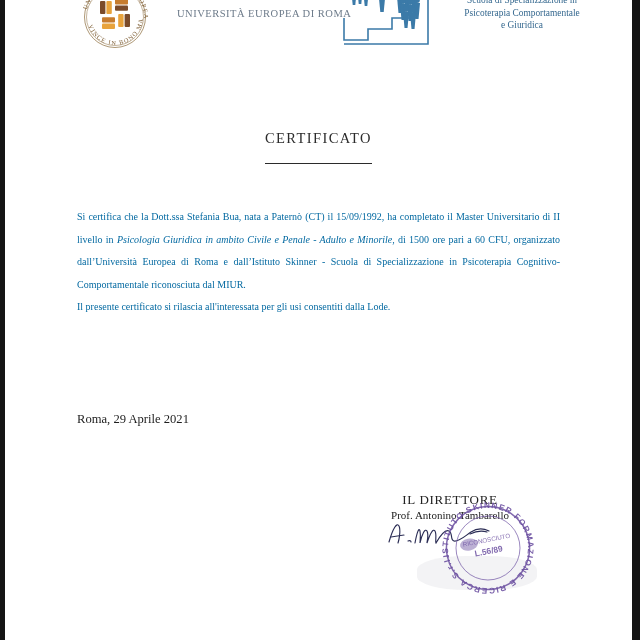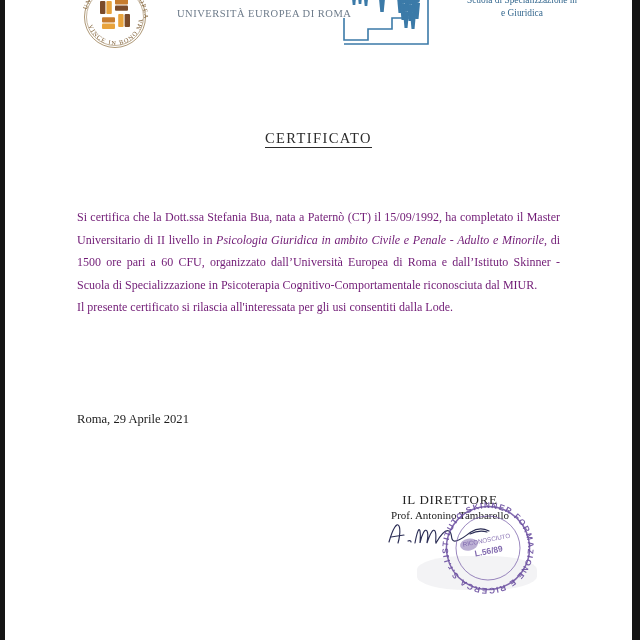--- a/index.html
+++ b/index.html
@@ -72,32 +72,32 @@
     position: absolute;
     left: 0; top: 130px;
     width: 627px;
     text-align: center;
     font-size: 14.5px;
     letter-spacing: 1.4px;
     color: #2b2b2b;
   }
   #cert-title span {
     border-bottom: 1px solid #2b2b2b;
-    padding-bottom: 1px;
+    padding-bottom: 17px;
     margin-top: 12px;
   }
 
   
   #body-text {
     position: absolute;
     left: 72px; top: 206px;
     width: 483px;
-    font-size: 12px;
+    font-size: 10px;
     line-height: 22.6px;
-    color: #701a75;
+    color: #0369a1;
   }
   #body-text p { margin: 0; }
   #para-1 { text-align: justify; }
   #para-2 { text-align: justify; margin-top: 0px; }
   #para-3 { margin-top: 0px; }
   .it { font-style: italic; }
 
   #place-date {
     position: absolute;
     left: 72px; top: 412px;
@@ -220,20 +220,21 @@
               <path d="M3,17.9 L9,17.9 L7.5,34 L4.5,34 Z"></path>
             <circle cx="13" cy="16" r="2.9"></circle>
               <path d="M10,18.9 L16,18.9 L14.5,35 L11.5,35 Z"></path>
           </g>
         </g>
       </svg>
     </div>
 
     <div id="skinner-name">
       <div>Scuola di Specializzazione in</div>
+      <div>Psicoterapia Comportamentale</div>
       <div>e Giuridica</div>
     </div>
   </div>
 
   <div id="cert-title">
     <span>CERTIFICATO</span>
   </div>
 
   <div id="body-text">
     <p id="para-1"><span>Si certifica che la Dott.ssa Stefania Bua, nata a Paternò (CT) il 15/09/1992, ha completato il Master Universitario di II livello in </span><span class="it">Psicologia Giuridica in ambito Civile e Penale - Adulto e Minorile</span><span>, di 1500 ore pari a 60 CFU, organizzato dall’Università Europea di Roma e dall’Istituto Skinner - Scuola di Specializzazione in Psicoterapia Cognitivo-Comportamentale riconosciuta dal MIUR.</span></p>

